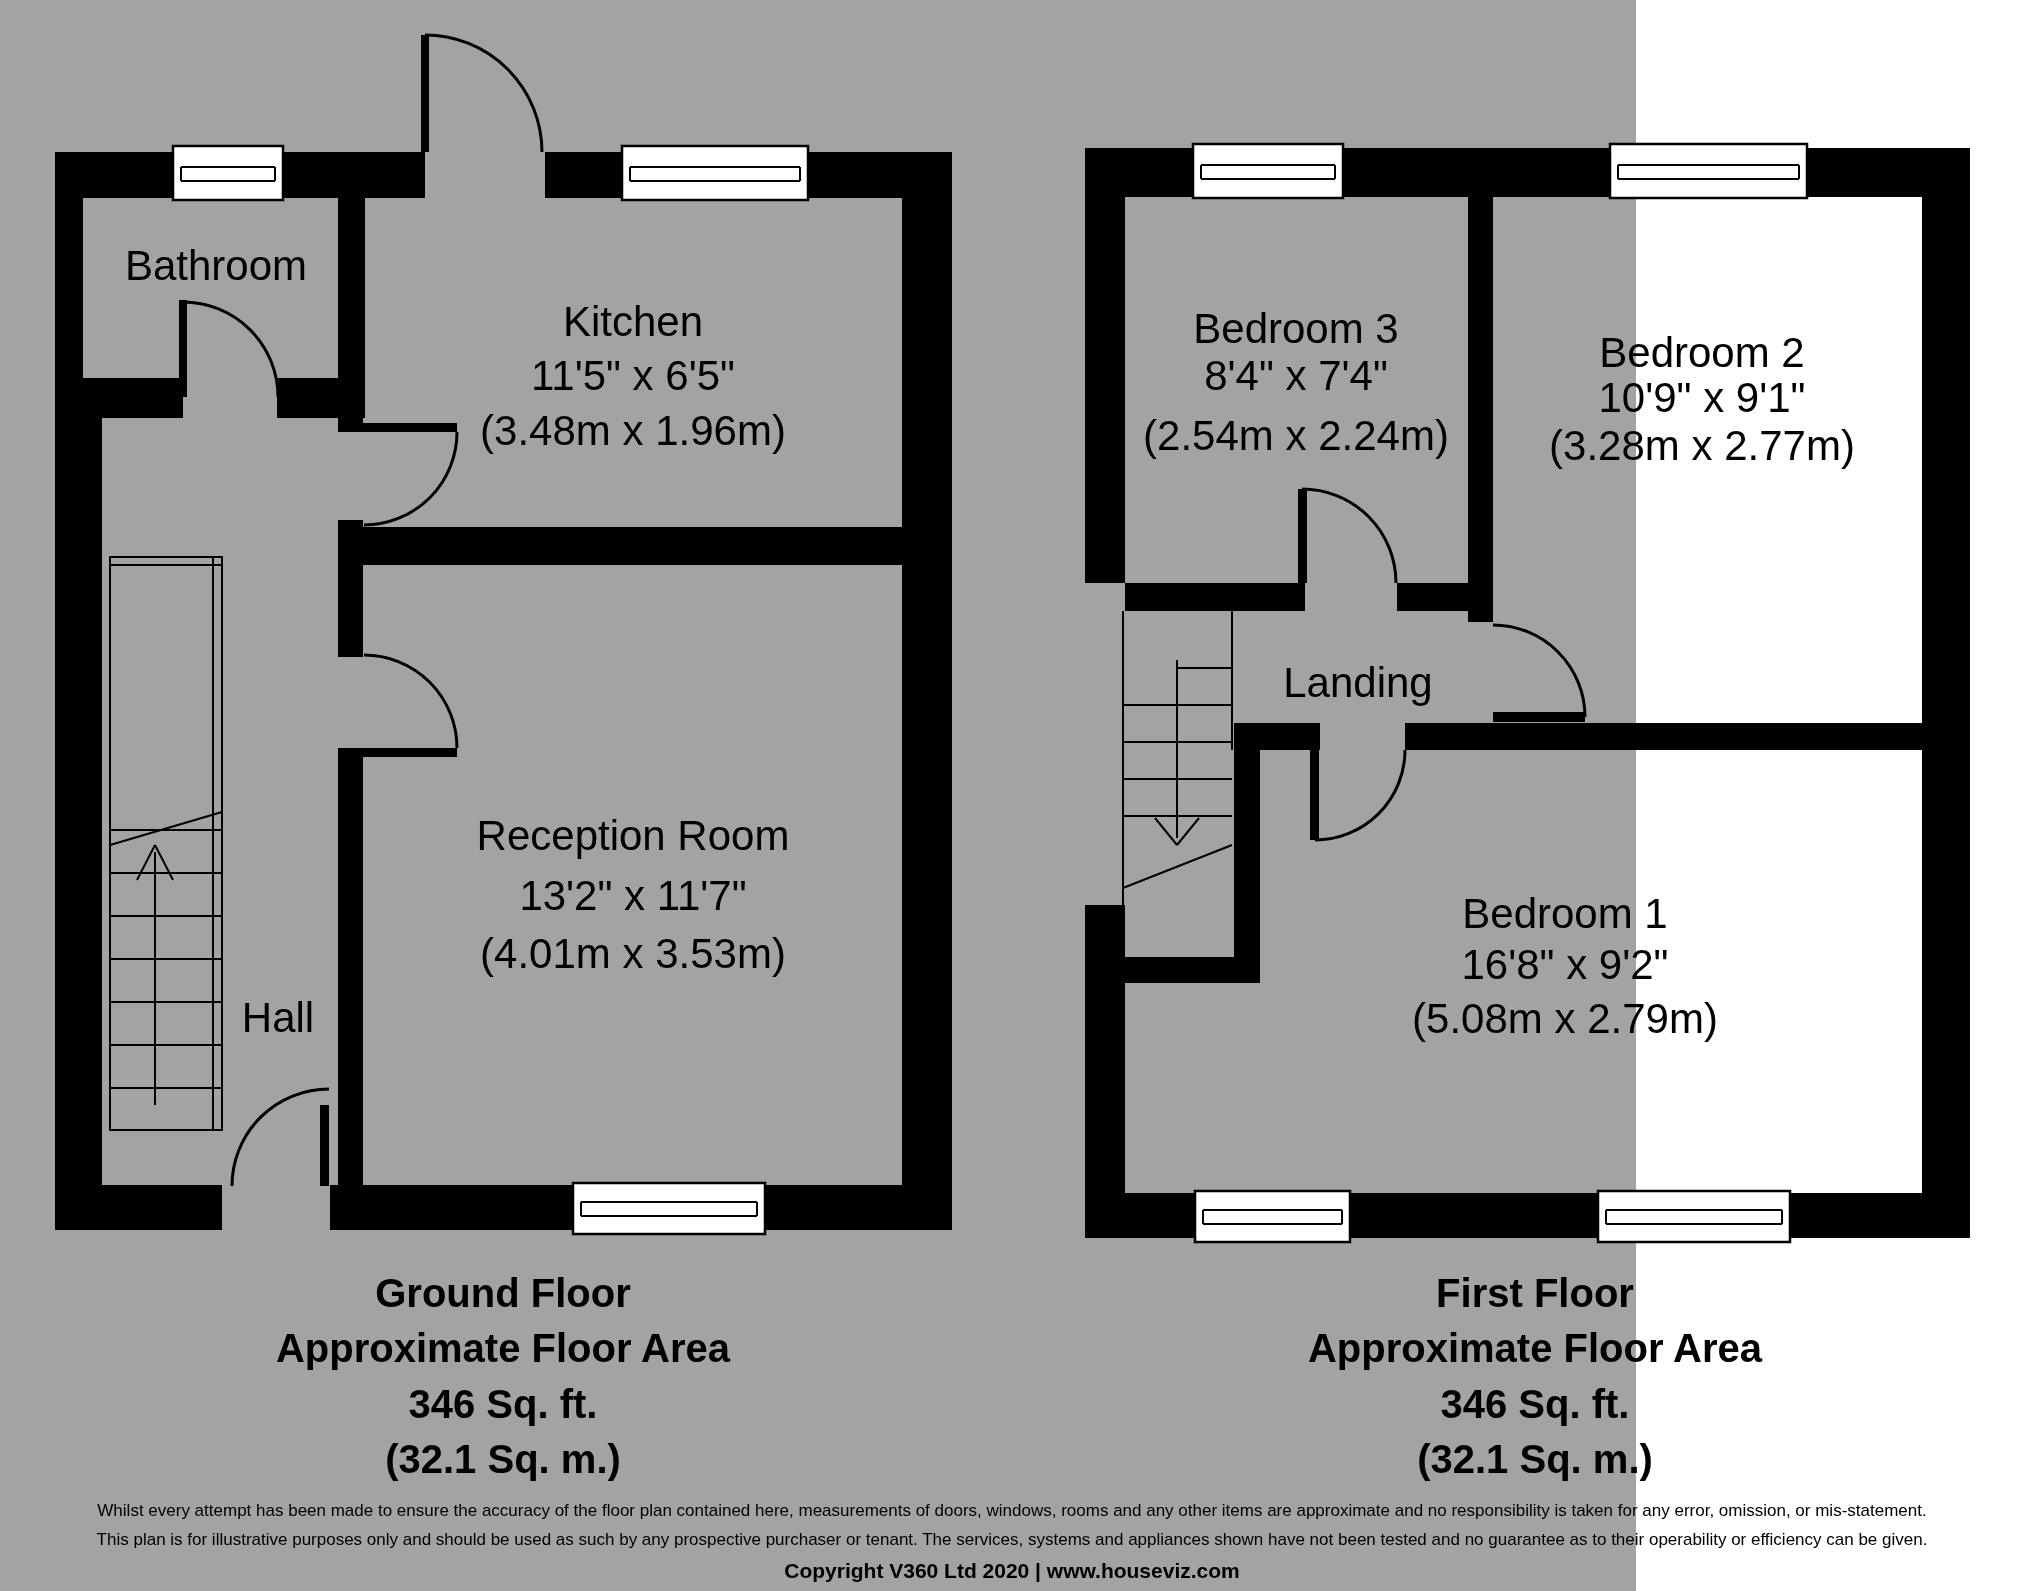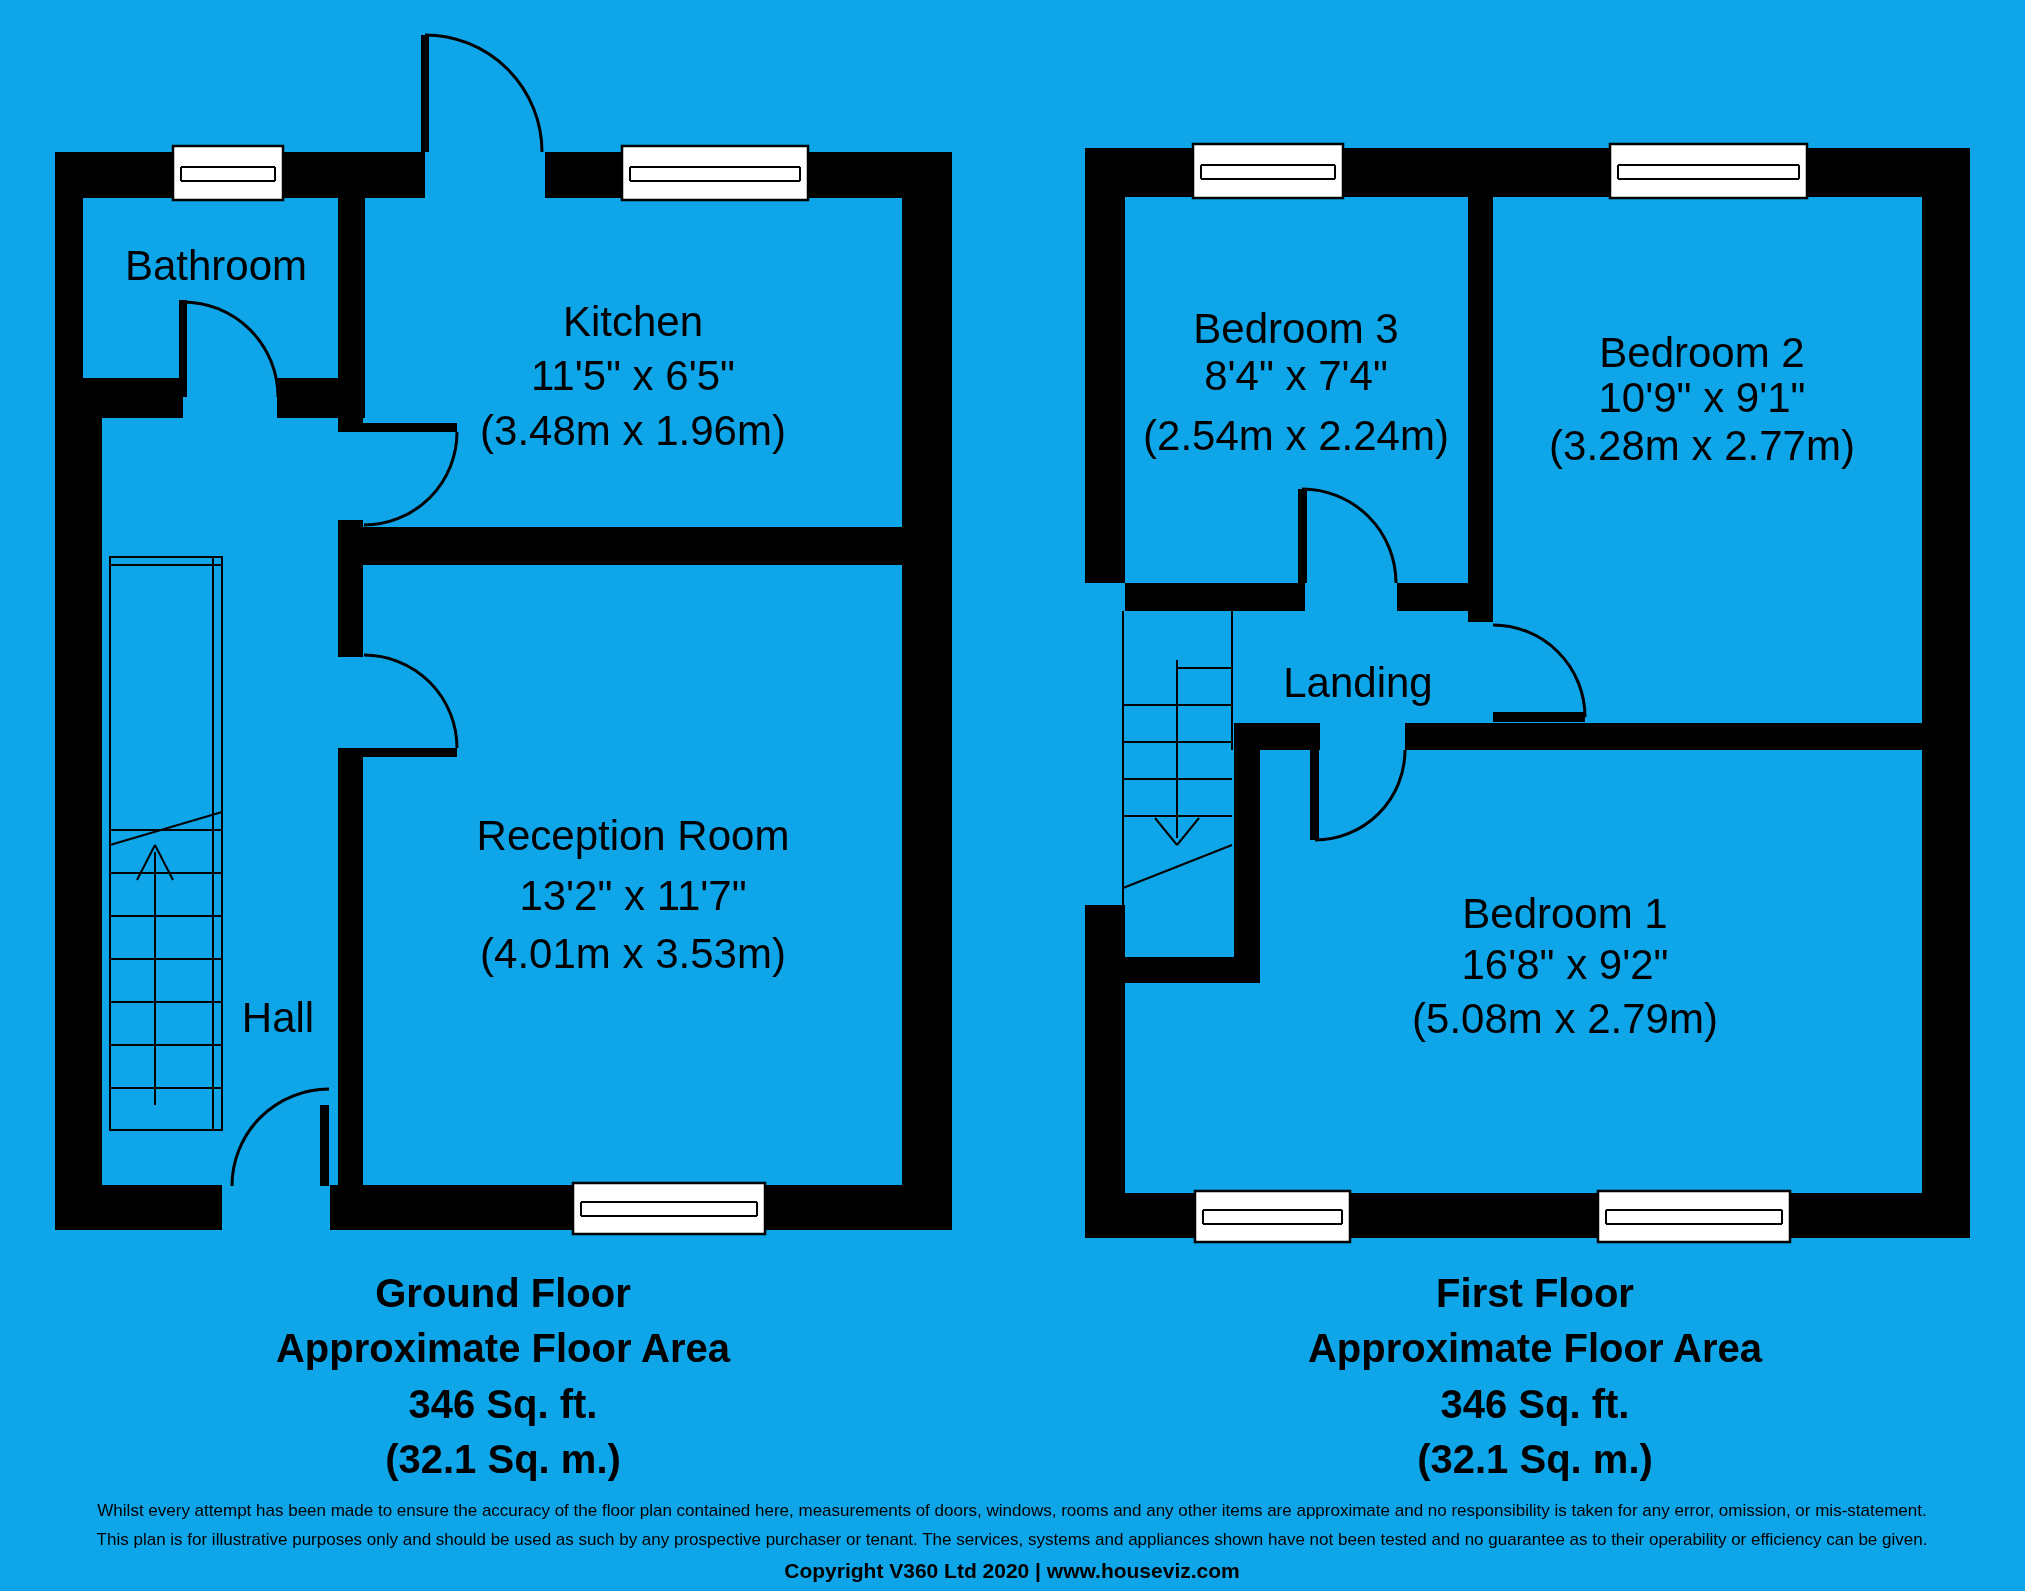--- a/index.html
+++ b/index.html
@@ -1,16 +1,16 @@
 <!DOCTYPE html>
 <html><head>
 <meta charset="utf-8">
 <style>
   html, body { margin: 0; padding: 0; background: #ffffff; }
-  .page { width: 2025px; height: 1591px; position: relative; background: #0ea5e9; }
+  .page { width: 1636px; height: 1591px; position: relative; background: #a3a3a3; }
   svg { display: block; }
   text { font-family: "Liberation Sans", sans-serif; fill: #000000; }
   .room-label { font-size: 42px; }
   .caption-line { font-size: 40px; font-weight: bold; }
   .disclaimer-line { font-size: 17px; }
   .copyright-line { font-size: 21px; font-weight: bold; }
   .wall { fill: #000000; shape-rendering: crispEdges; }
   .thin { stroke: #000000; stroke-width: 2; fill: none; }
   .arc { stroke: #000000; stroke-width: 3; fill: none; }
   .leaf { fill: #000000; }

